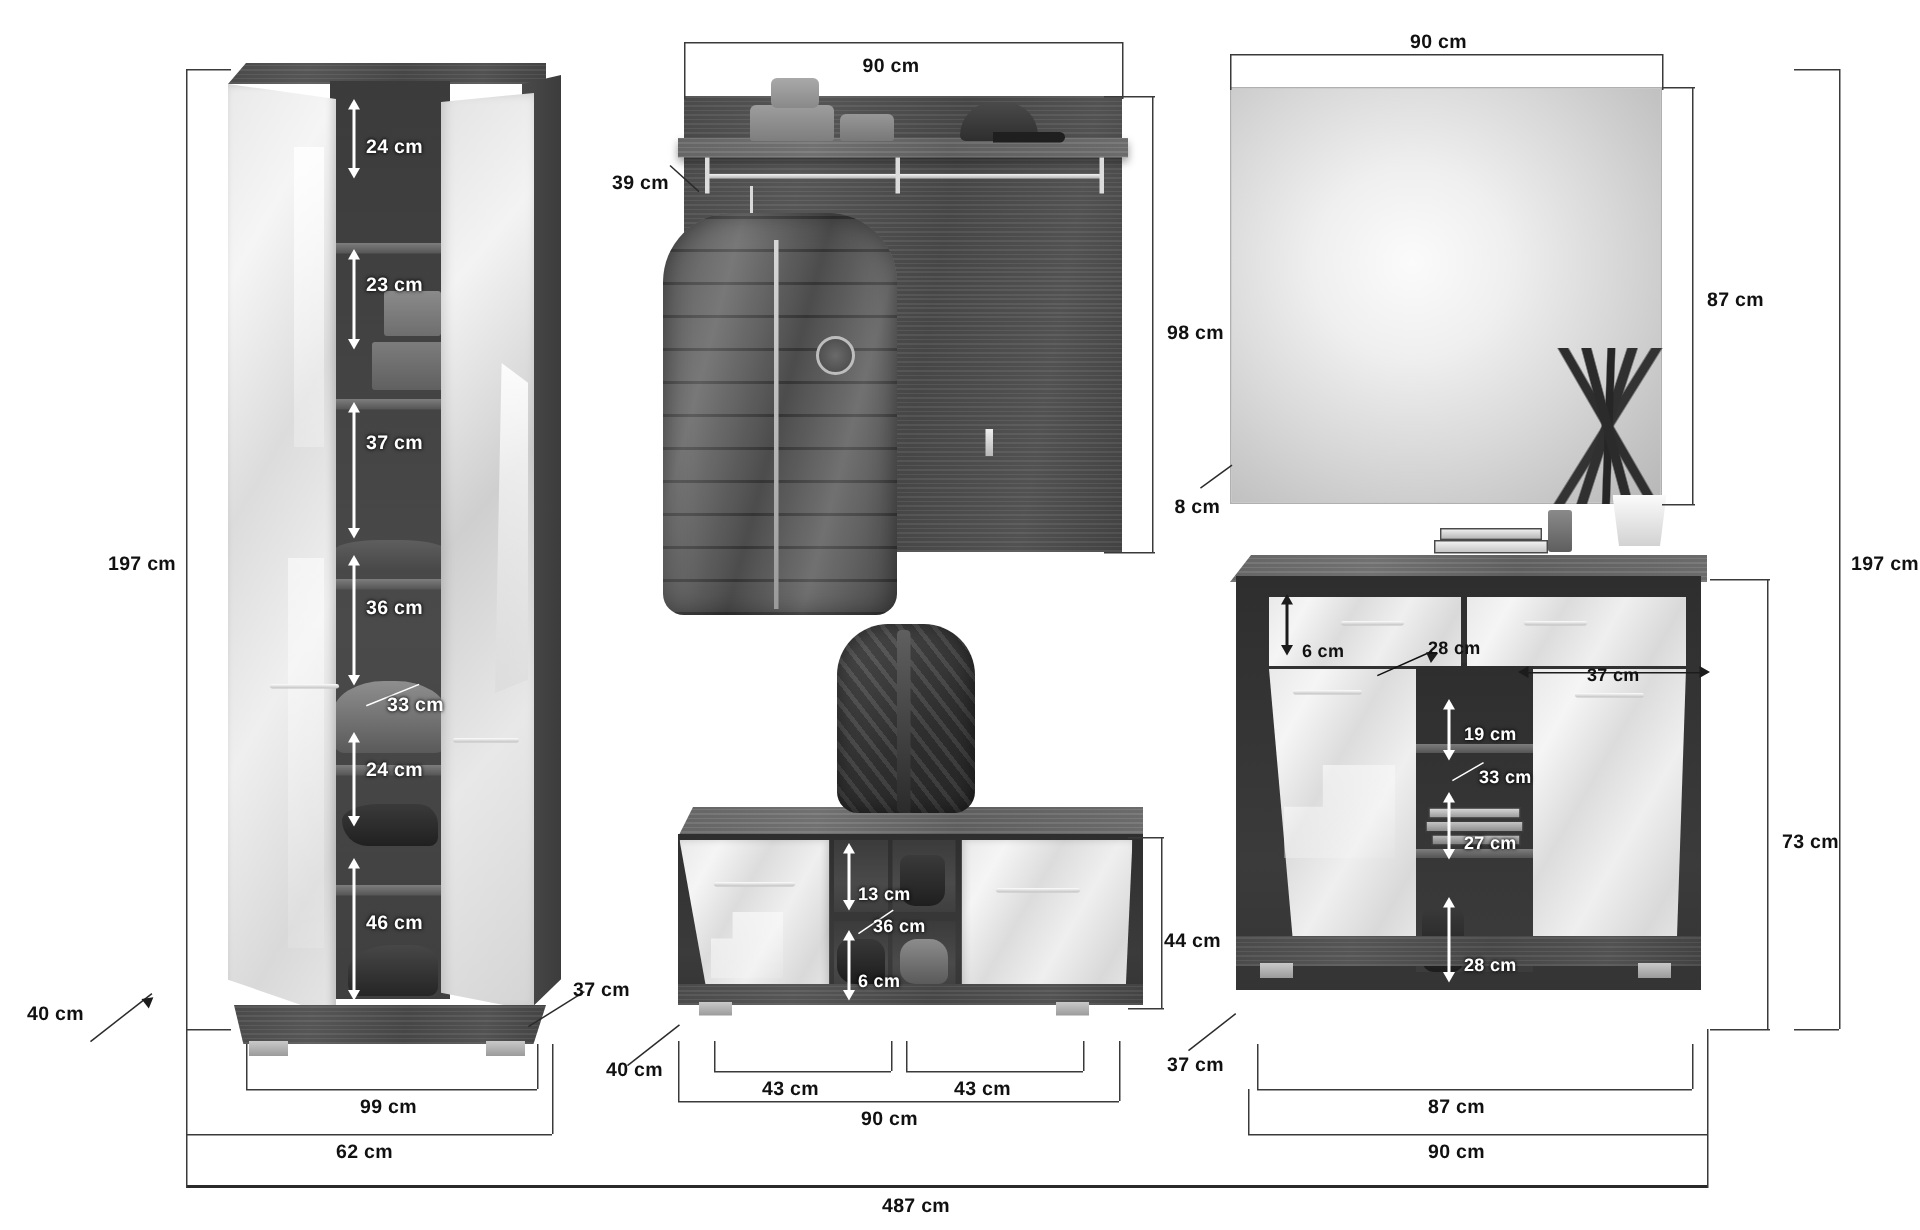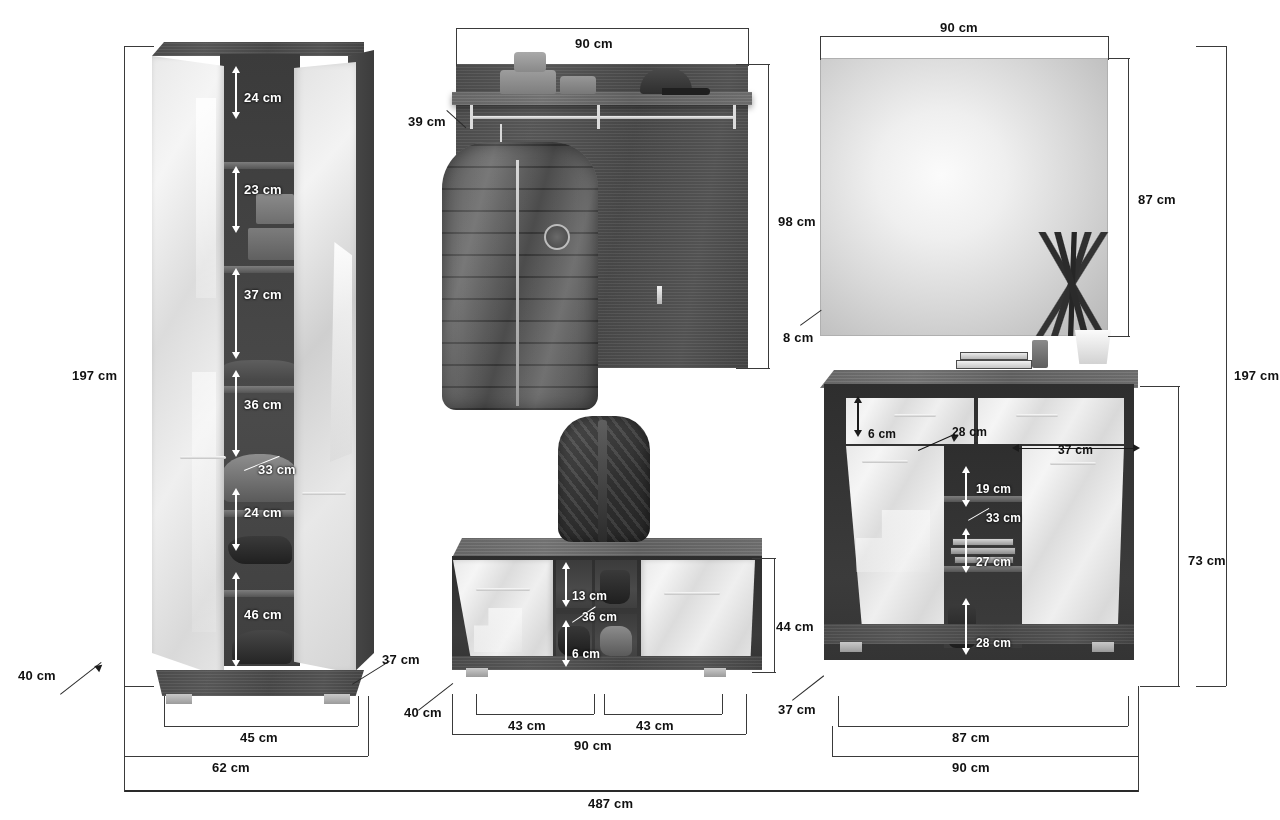--- a/index.html
+++ b/index.html
@@ -188,28 +188,28 @@
 
   <div>
     <div class="leader" style="left:352px; top:684px; width:44px; transform:rotate(-32deg);"></div>
     <div class="dim-label" style="left:382px; top:652px;">37 cm</div>
   </div>
 
   <div>
     <div class="dline h" style="left:164px; top:726px; width:194px;"></div>
     <div class="dline v" style="left:164px; top:696px; height:30px;"></div>
     <div class="dline v" style="left:358px; top:696px; height:30px;"></div>
-    <div class="dim-label" style="left:240px; top:730px;">45 cm</div>
+    <div class="dim-label" style="left:240px; top:730px;">99 cm</div>
   </div>
 
   <div>
     <div class="dline h" style="left:124px; top:756px; width:244px;"></div>
     <div class="dline v" style="left:124px; top:686px; height:70px;"></div>
     <div class="dline v" style="left:368px; top:696px; height:60px;"></div>
-    <div class="dim-label" style="left:212px; top:760px;">62 cm</div>
+    <div class="dim-label" style="left:224px; top:760px;">62 cm</div>
   </div>
 
   <div class="furn" style="left:456px; top:64px; width:292px; height:304px;">
 
     <div class="woodgrain" style="position:absolute; left:0; top:0; width:292px; height:304px;"></div>
 
     <div class="woodgrain-light" style="position:absolute; left:-4px; top:28px; width:300px; height:13px;
                 box-shadow:0 3px 6px rgba(0,0,0,0.4);"></div>
 
     <div style="position:absolute; left:14px; top:52px; width:266px; height:3px;

